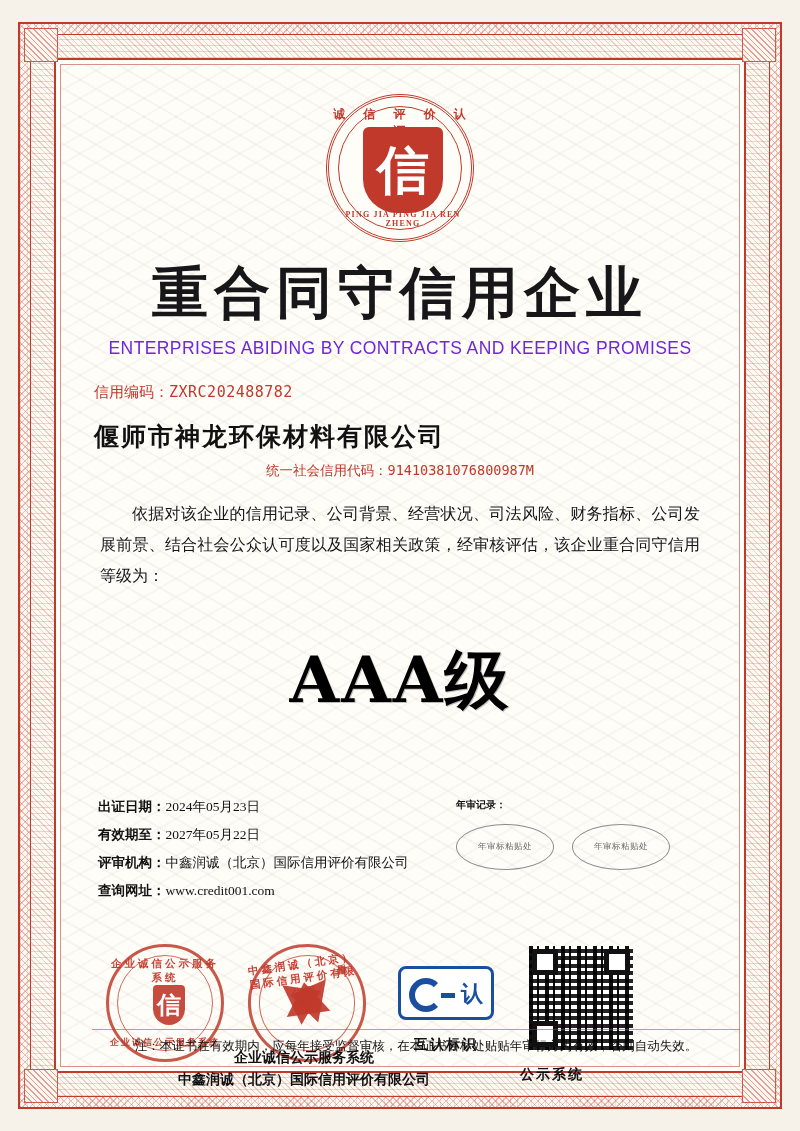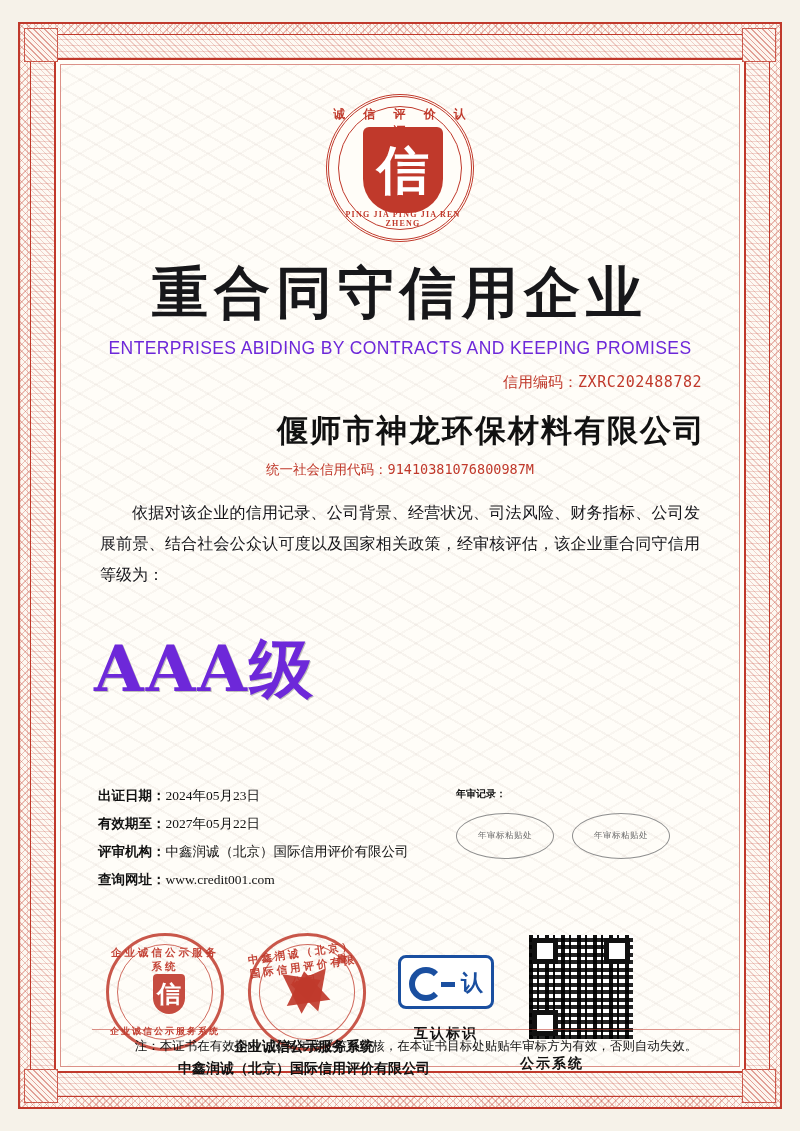--- a/index.html
+++ b/index.html
@@ -142,38 +142,38 @@
   }
   .title-en {
     text-align: center;
     font-family: "Liberation Sans", sans-serif;
     font-size: 17.5px;
     letter-spacing: 0.4px;
     color: #6d28d9;
     margin-top: 6px;
   }
   .credit-code {
-    text-align: right;
-    margin-top: 14px;
+    text-align: left;
+    margin-top: 24px;
     padding-right: 4px;
     font-size: 15px;
     color: #c0392b;
     font-family: "Liberation Serif", serif;
   }
   .credit-code .val {
     font-family: "DejaVu Sans Mono", monospace;
     letter-spacing: .5px;
   }
 
   .company {
-    text-align: right;
+    text-align: left;
     margin-top: 18px;
     font-family: Liberation Serif, serif;
     font-weight: 700;
-    font-size: 31px;
+    font-size: 25px;
     letter-spacing: 2px;
     color: #111;
   }
   .uscc {
     text-align: center;
     margin-top: 9px;
     font-size: 13.5px;
     color: #c0392b;
     font-family: "Liberation Serif", serif;
   }
@@ -183,22 +183,23 @@
     margin: 18px 6px 0 6px;
     font-family: "DejaVu Serif", serif;
     font-size: 16px;
     line-height: 31px;
     color: #15151a;
     text-align: justify;
     text-indent: 2em;
   }
 
   .grade {
-    margin-top: 36px;
-    color: #6d28d9;
+    text-align: center;
+    margin-top: 46px;
+    color: #000000;
     font-family: "DejaVu Serif", serif;
     font-weight: 700;
     font-size: 64px;
     letter-spacing: 2px;
     text-shadow: 1px 1px 0 rgba(0,0,0,.25);
   }
 
   
   .mid-row {
     display: flex;

